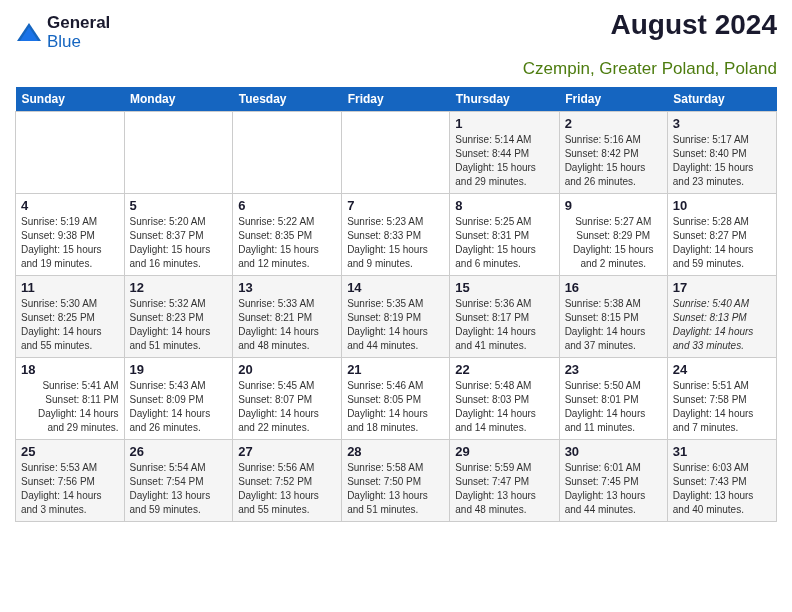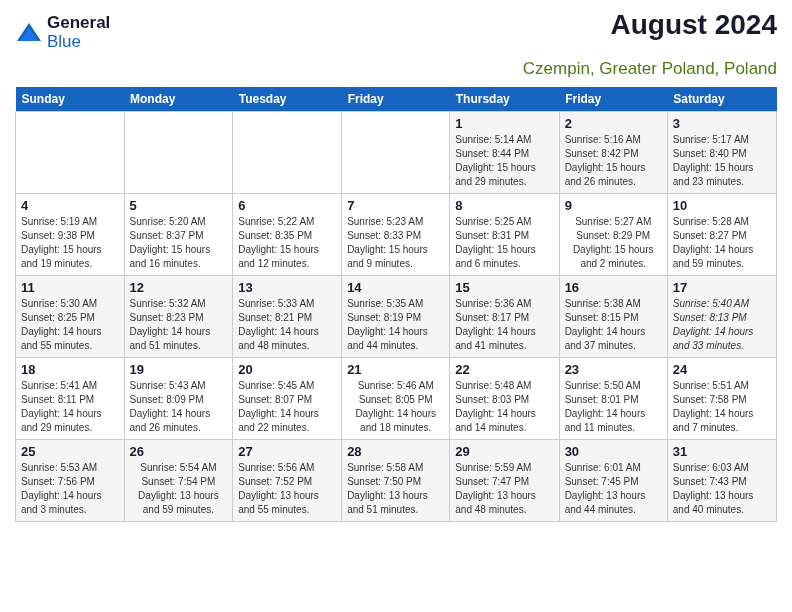--- a/index.html
+++ b/index.html
@@ -255,42 +255,42 @@
           <span class="day-number">17</span>
           <div class="day-info" style="white-space: pre-line; font-style: italic;">Sunrise: 5:40 AM
 Sunset: 8:13 PM
 Daylight: 14 hours
 and 33 minutes.</div>
         </td>
       </tr>
       <tr>
         <td>
           <span class="day-number">18</span>
-          <div class="day-info" style="white-space: pre-line;">Sunrise: 5:41 AM
+          <div class="day-info" style="white-space: pre-line; text-align: right;">Sunrise: 5:41 AM
 Sunset: 8:11 PM
 Daylight: 14 hours
 and 29 minutes.</div>
         </td>
         <td>
           <span class="day-number">19</span>
           <div class="day-info" style="white-space: pre-line;">Sunrise: 5:43 AM
 Sunset: 8:09 PM
 Daylight: 14 hours
 and 26 minutes.</div>
         </td>
         <td>
           <span class="day-number">20</span>
           <div class="day-info" style="white-space: pre-line;">Sunrise: 5:45 AM
 Sunset: 8:07 PM
 Daylight: 14 hours
 and 22 minutes.</div>
         </td>
         <td>
           <span class="day-number">21</span>
-          <div class="day-info" style="white-space: pre-line; text-align: center;">Sunrise: 5:46 AM
+          <div class="day-info" style="white-space: pre-line;">Sunrise: 5:46 AM
 Sunset: 8:05 PM
 Daylight: 14 hours
 and 18 minutes.</div>
         </td>
         <td>
           <span class="day-number">22</span>
           <div class="day-info" style="white-space: pre-line;">Sunrise: 5:48 AM
 Sunset: 8:03 PM
 Daylight: 14 hours
 and 14 minutes.</div>
@@ -313,21 +313,21 @@
       <tr>
         <td>
           <span class="day-number">25</span>
           <div class="day-info" style="white-space: pre-line;">Sunrise: 5:53 AM
 Sunset: 7:56 PM
 Daylight: 14 hours
 and 3 minutes.</div>
         </td>
         <td>
           <span class="day-number">26</span>
-          <div class="day-info" style="white-space: pre-line; text-align: center;">Sunrise: 5:54 AM
+          <div class="day-info" style="white-space: pre-line;">Sunrise: 5:54 AM
 Sunset: 7:54 PM
 Daylight: 13 hours
 and 59 minutes.</div>
         </td>
         <td>
           <span class="day-number">27</span>
           <div class="day-info" style="white-space: pre-line;">Sunrise: 5:56 AM
 Sunset: 7:52 PM
 Daylight: 13 hours
 and 55 minutes.</div>

